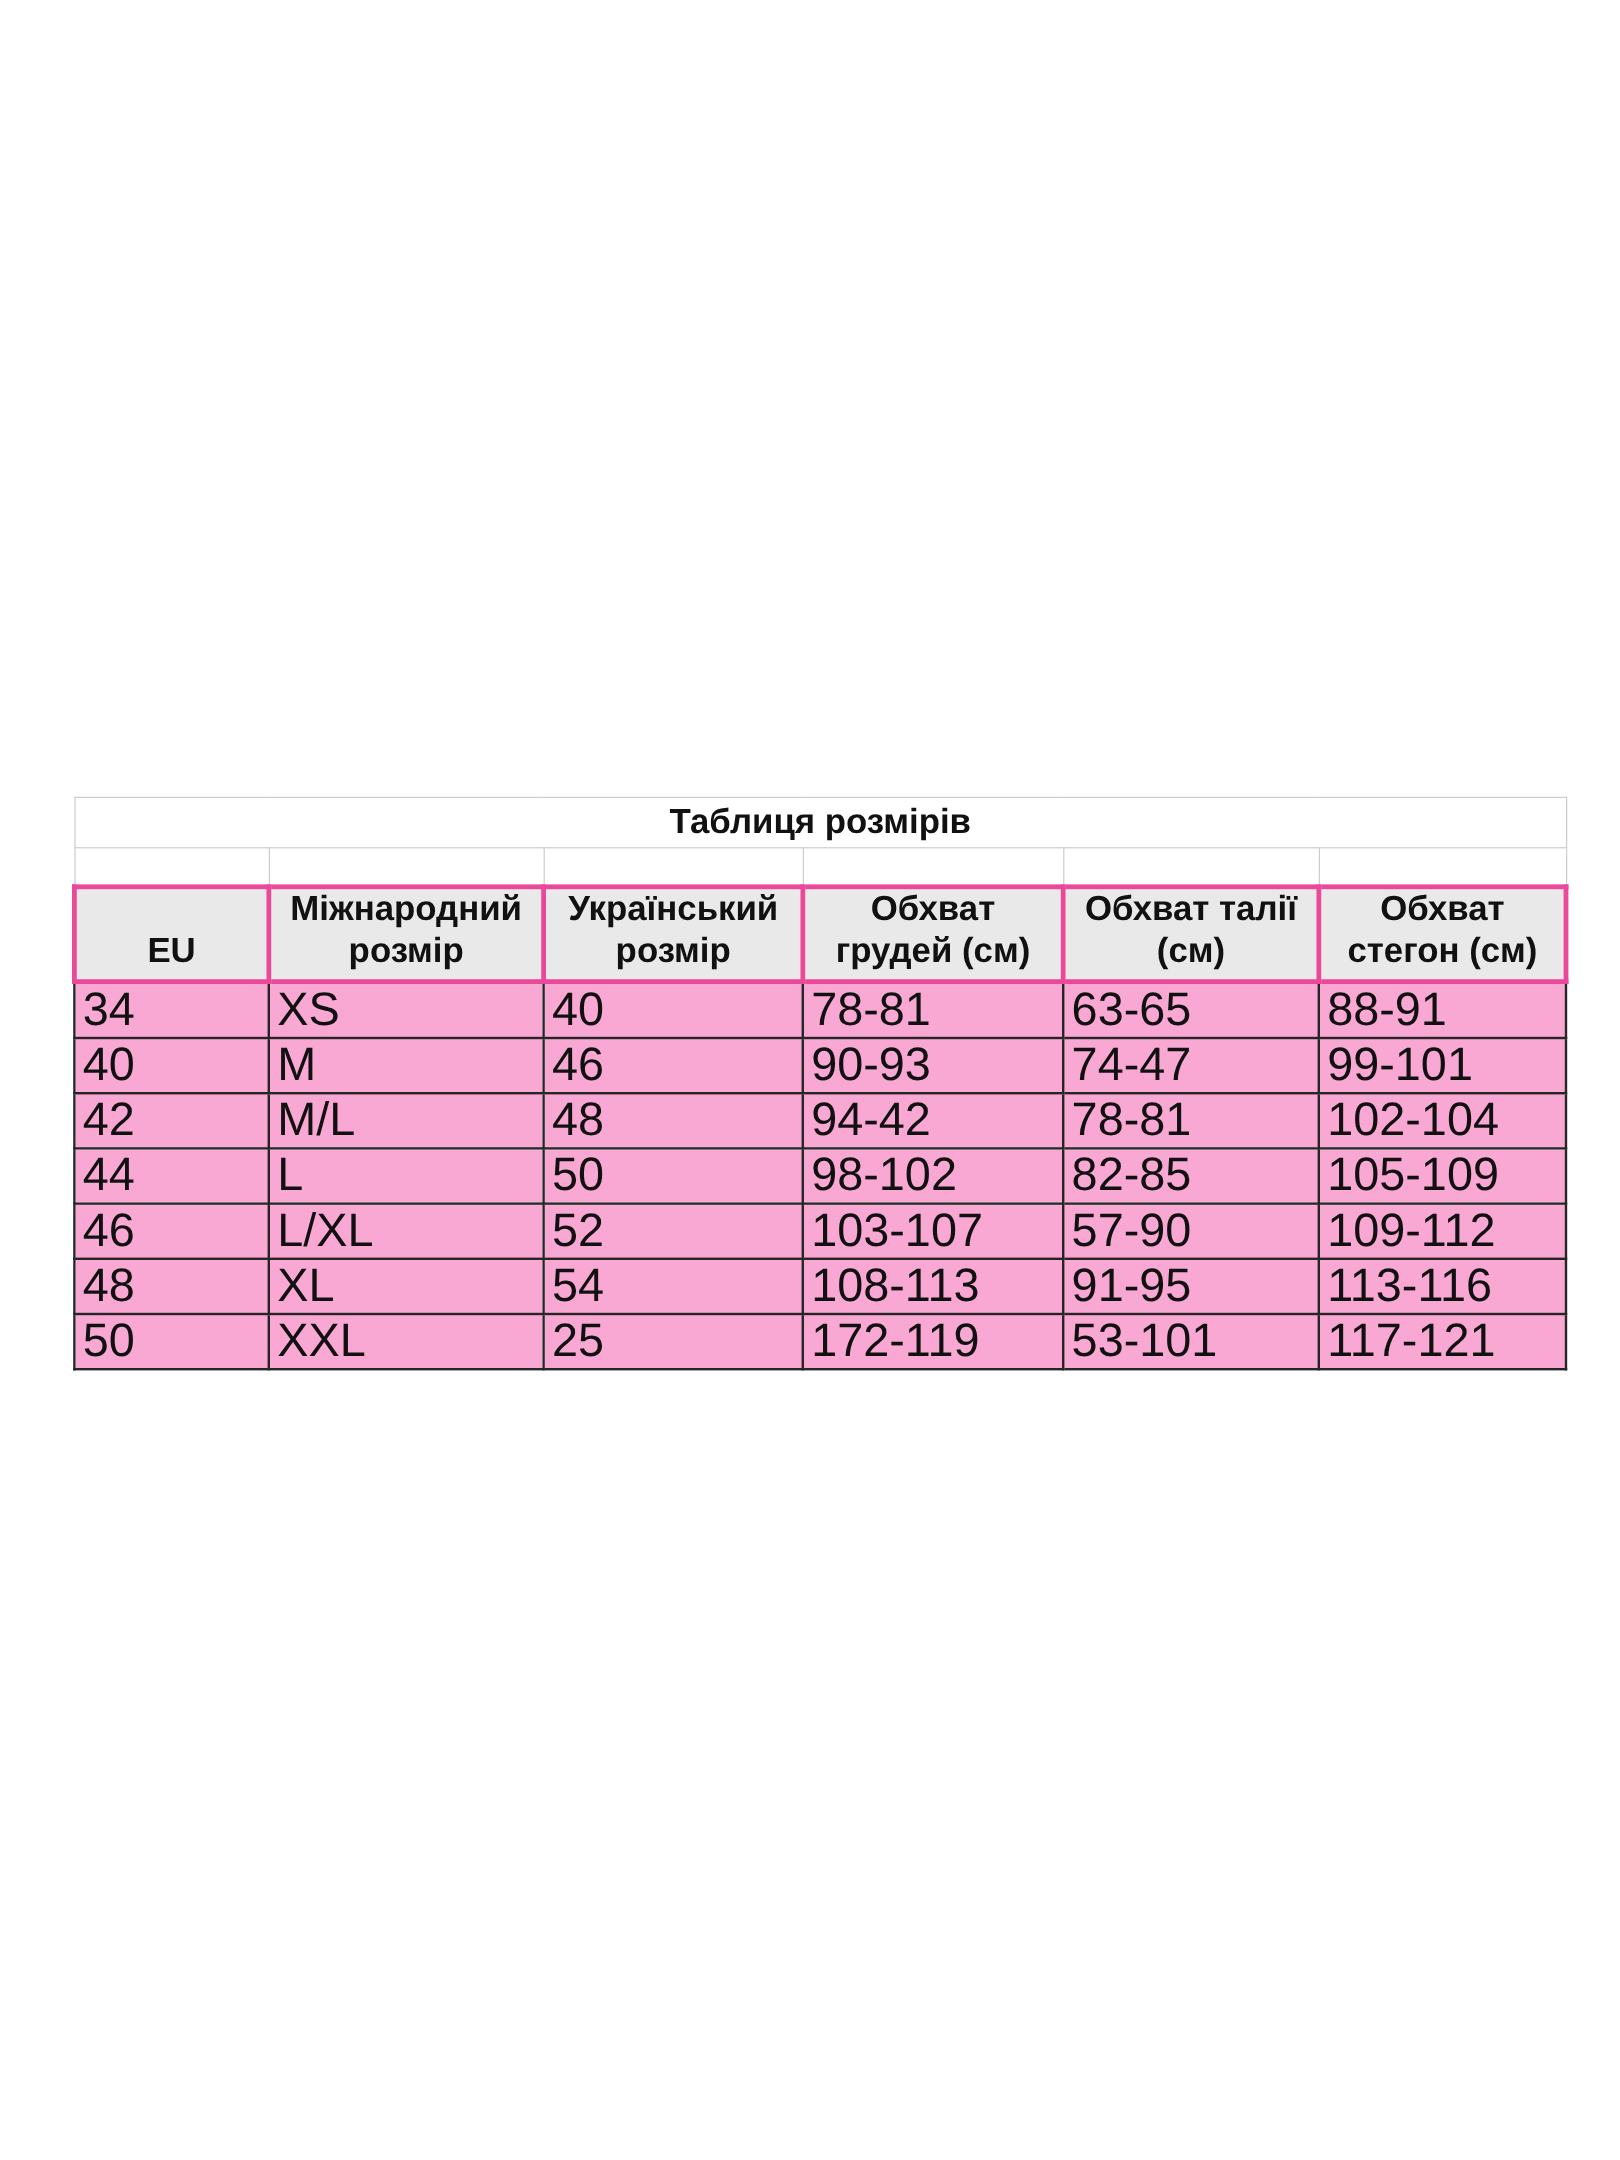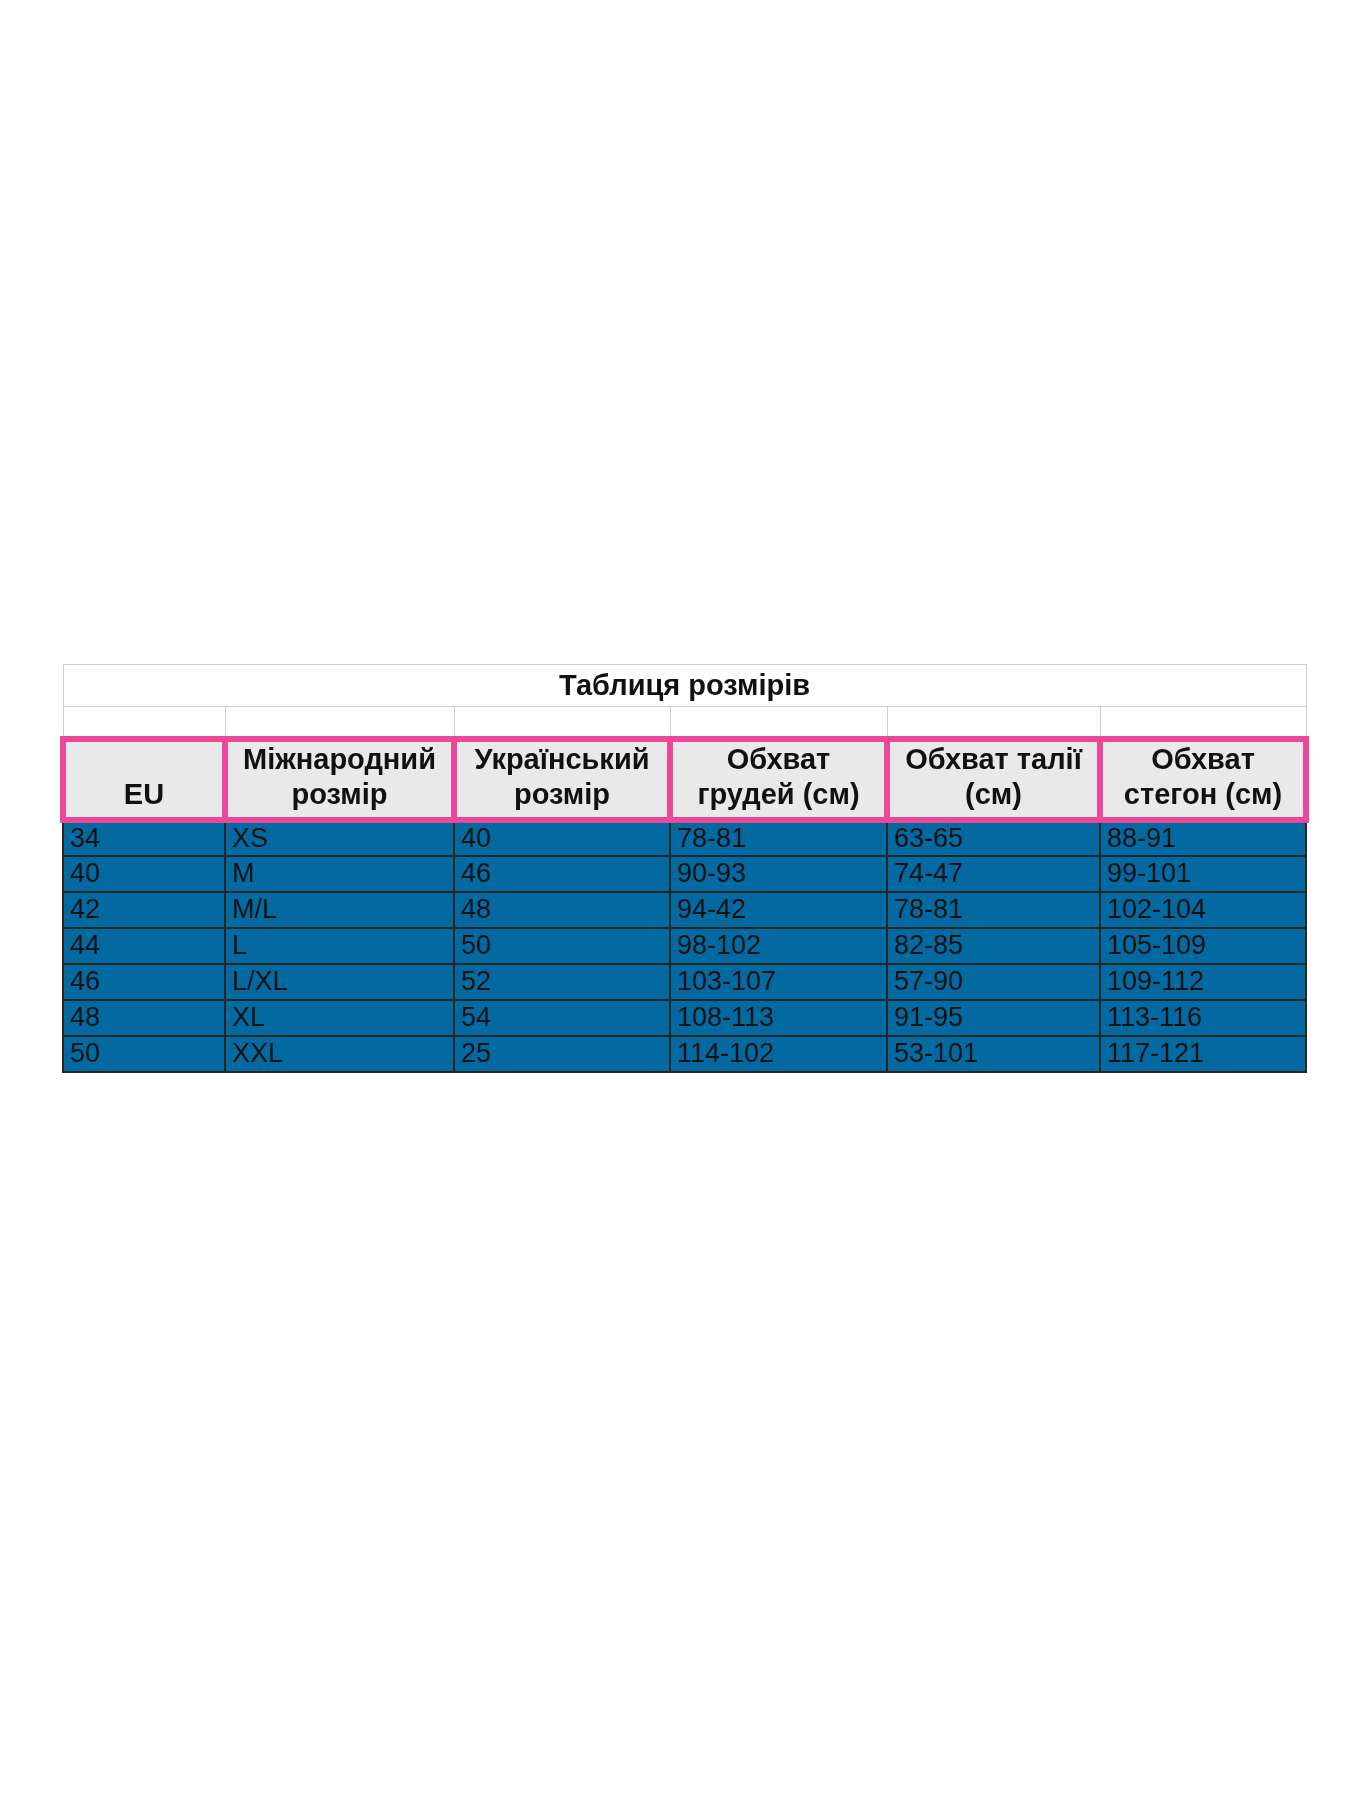--- a/index.html
+++ b/index.html
@@ -36,37 +36,37 @@
     background: #ffffff;
   }
   .spacer-cell {
     height: 32px;
     border: 1px solid #cccccc;
     background: #ffffff;
   }
   .header-cell {
     height: 73px;
     background: #e9e9e9;
-    border: 6px solid #ec4899;
+    border: 4px solid #ec4899;
     font-weight: bold;
     font-size: 29px;
     line-height: 35px;
     text-align: center;
     vertical-align: bottom;
     padding: 0 4px 5px 4px;
     white-space: pre-line;
   }
   .data-cell {
     height: 36px;
     border: 2px solid #262626;
-    font-size: 27px;
+    font-size: 39px;
     text-align: left;
     vertical-align: middle;
     padding: 0 4px 0 6px;
-    background: #0369a1;
+    background: #f9a8d4;
   }
 </style>
 </head>
 <body>
 
 <table class="size-table">
   <colgroup>
     <col style="width:162px">
     <col style="width:229px">
     <col style="width:216px">
@@ -144,18 +144,18 @@
       <td class="data-cell">XL</td>
       <td class="data-cell">54</td>
       <td class="data-cell">108-113</td>
       <td class="data-cell">91-95</td>
       <td class="data-cell">113-116</td>
     </tr>
     <tr>
       <td class="data-cell">50</td>
       <td class="data-cell">XXL</td>
       <td class="data-cell">25</td>
-      <td class="data-cell">114-102</td>
+      <td class="data-cell">172-119</td>
       <td class="data-cell">53-101</td>
       <td class="data-cell">117-121</td>
     </tr>
   </tbody>
 </table>
 
 </body></html>

